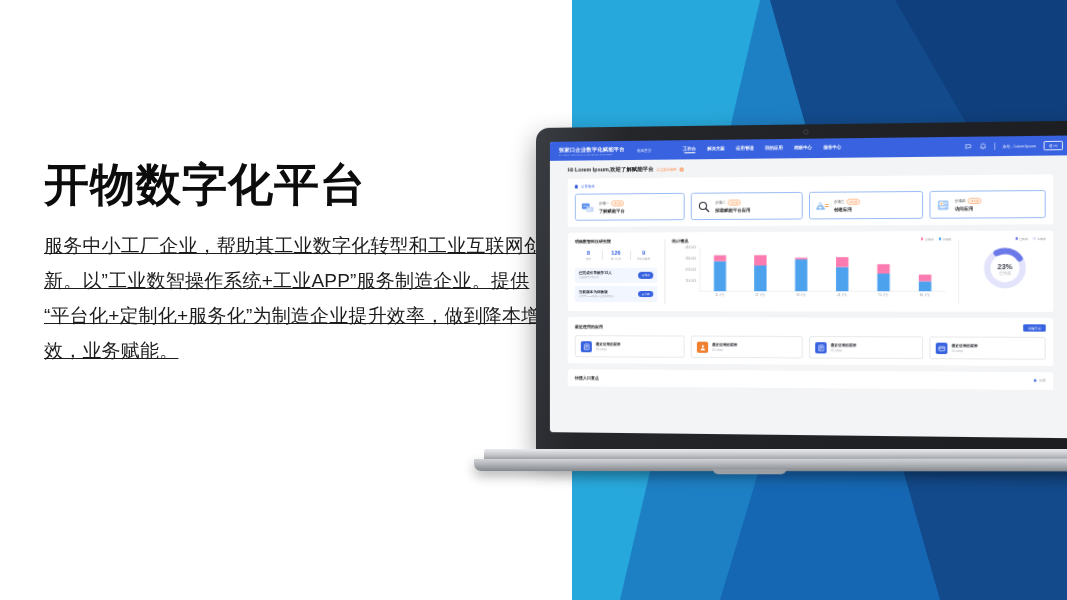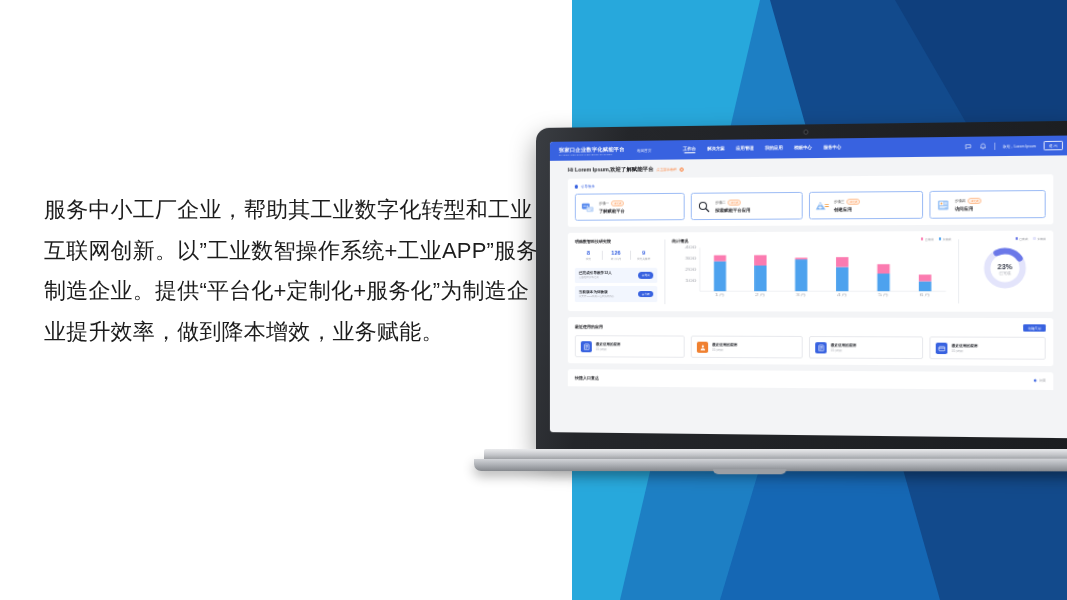--- a/index.html
+++ b/index.html
@@ -16,22 +16,22 @@
   
   #left-col {
     position:absolute; left:44px; top:160px; width:500px; z-index:5;
   }
   #headline {
     font-family:"DejaVu Sans","Liberation Sans",sans-serif;
     font-size:45px; font-weight:bold; letter-spacing:1px;
     color:#0c0c0c; line-height:1.1; white-space:nowrap;
   }
   #body-copy {
-    margin-top:30px; font-size:22px; line-height:1.85;
-    color:#1c1c1c; letter-spacing:.2px;
+    margin-top:18px; font-size:19px; line-height:1.85;
+    color:#1c1c1c; letter-spacing:.2px;text-decoration:underline;
   }
 
   
   #laptop { position:absolute; left:466px; top:128px; width:601px; height:360px; z-index:6; }
   .lid {
     position:absolute; left:70px; top:0; width:531px; height:325px;
     background:linear-gradient(100deg,#3a3d42 0%,#24262a 16%,#1b1d20 100%);
     border-radius:13px 13px 4px 4px;
     box-shadow:0 10px 26px rgba(0,0,0,.38);
     transform:perspective(1500px) rotateY(-7deg);
@@ -192,20 +192,21 @@
     <rect x="572" y="0" width="495" height="600" fill="#1567b4"></rect>
     <polygon points="572,0 900,0 720,600 572,600" fill="#1d7fc4"></polygon>
     <polygon points="572,0 760,0 620,600 572,600" fill="#27a8dc"></polygon>
     <polygon points="770,0 1067,0 1067,600 940,600" fill="#124a8c"></polygon>
     <polygon points="895,0 1067,0 1067,265 1005,190" fill="#0f3f7d"></polygon>
     <polygon points="572,0 700,0 700,600 572,600" fill="#27a8dc" opacity="0"></polygon>
   </g>
 </svg>
 
 <div id="left-col">
+  <h1 id="headline">开物数字化平台</h1>
   <p id="body-copy">服务中小工厂企业，帮助其工业数字化转型和工业互联网创新。以”工业数智操作系统+工业APP”服务制造企业。提供“平台化+定制化+服务化”为制造企业提升效率，做到降本增效，业务赋能。</p>
 </div>
 
 <div id="laptop">
   <div class="lid">
     <div class="camera"></div>
     <div class="bezel">
 
       <div id="screen">
 

